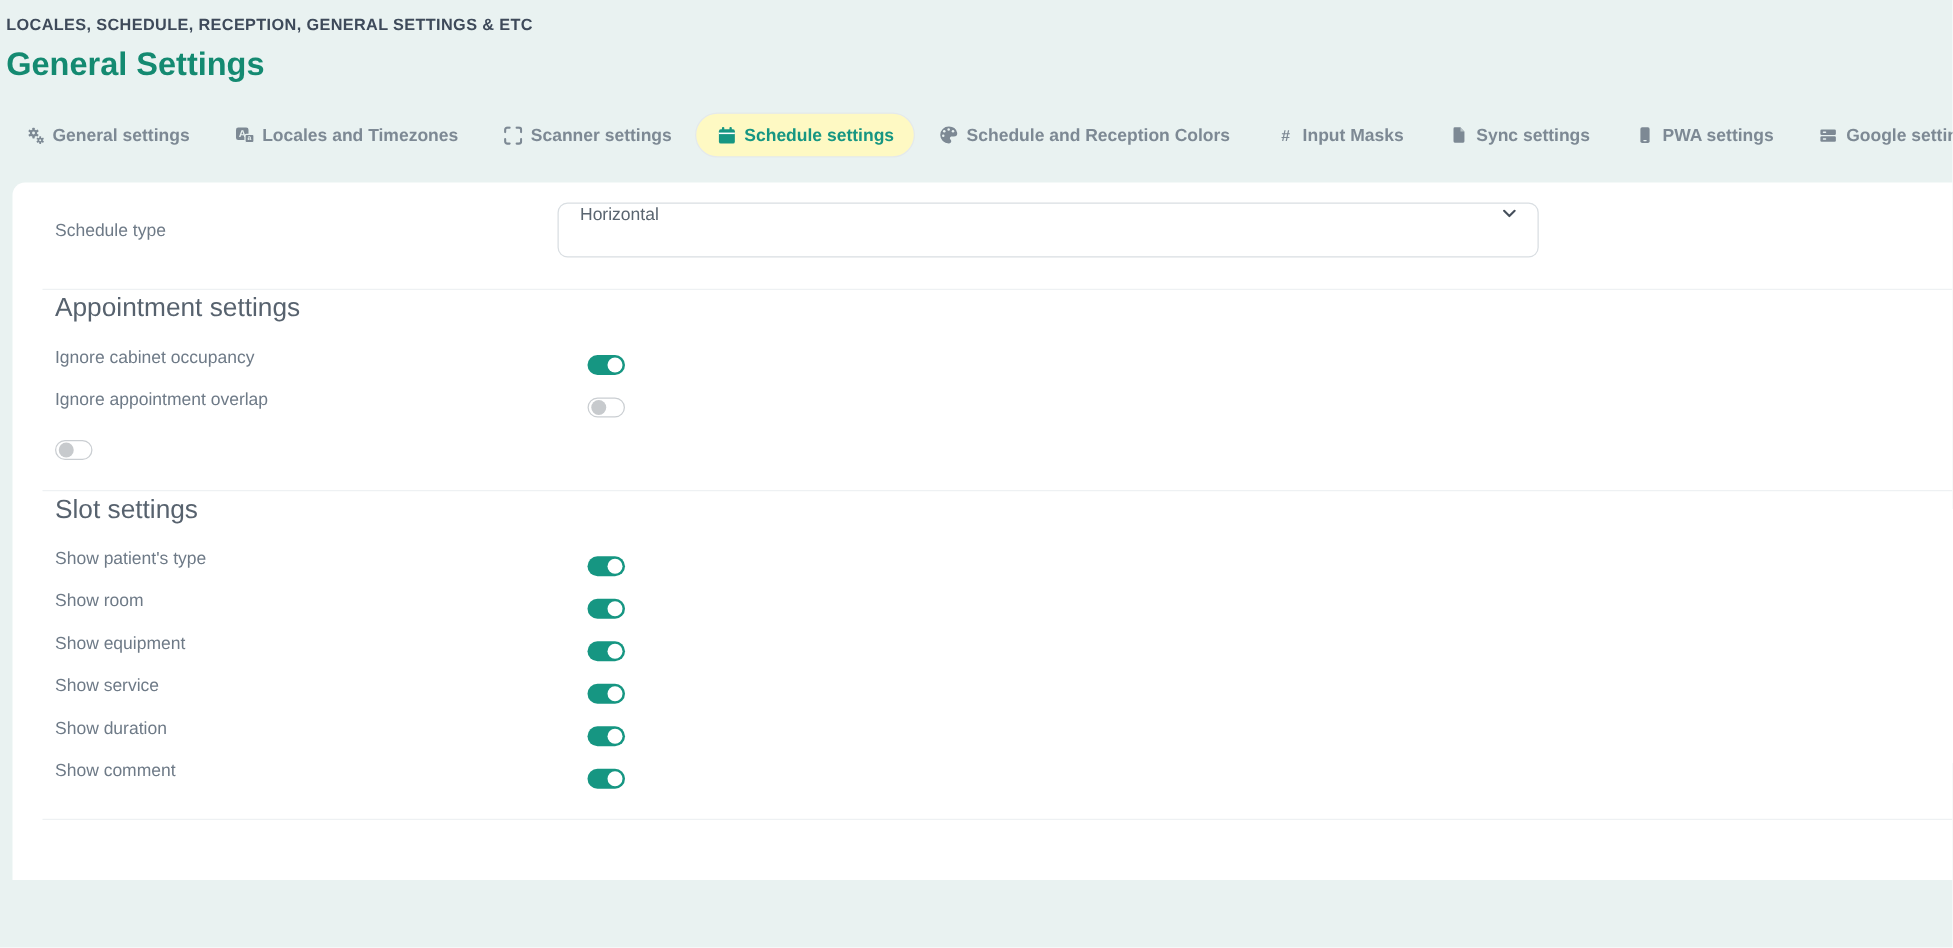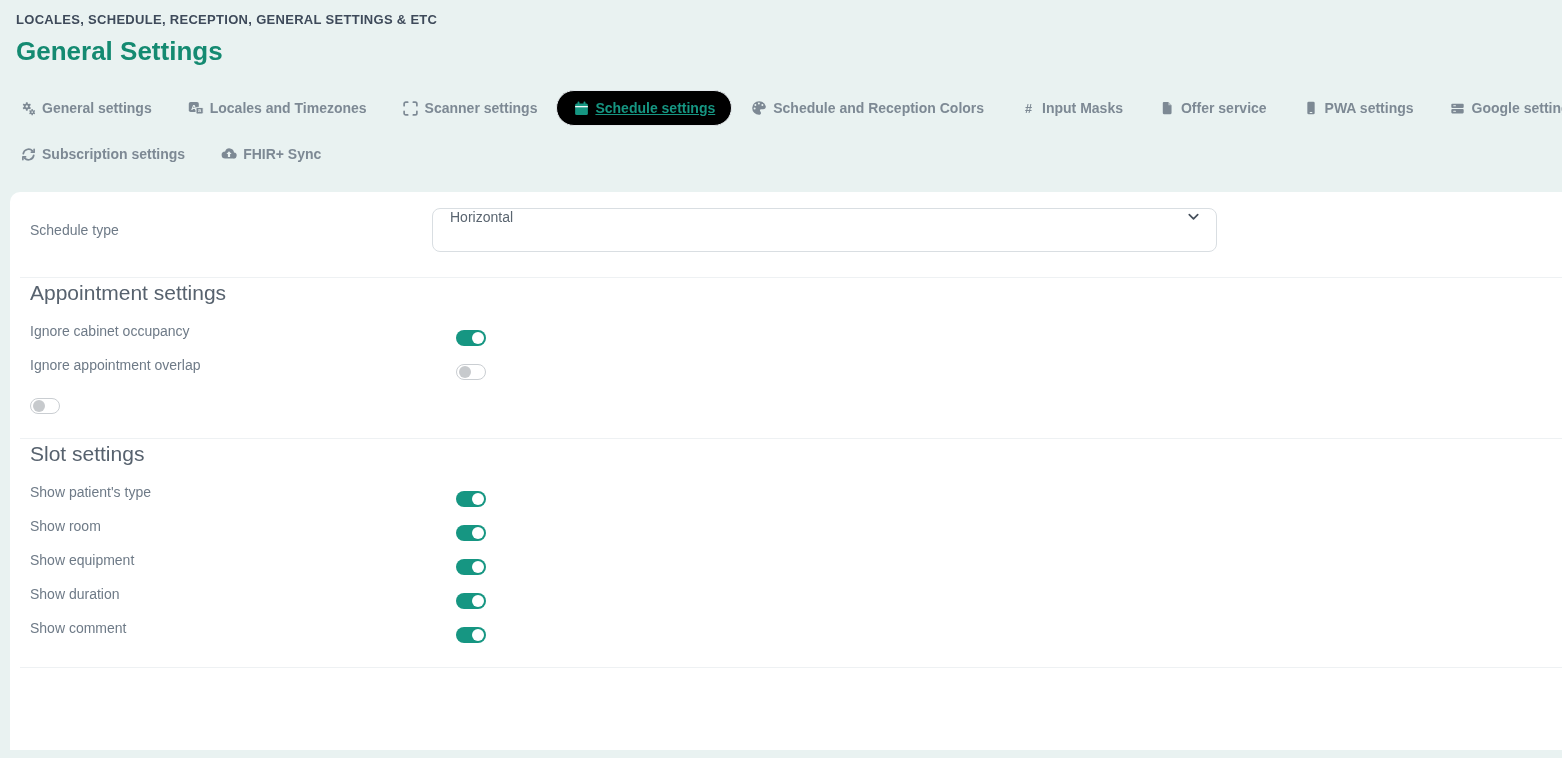--- a/index.html
+++ b/index.html
@@ -14,43 +14,43 @@
     --select-border:#d9dee2;
   }
   *{box-sizing:border-box;}
   html,body{margin:0;padding:0;}
   body{
     width:1562px;height:758px;overflow:hidden;
     background:var(--page-bg);
     font-family:"Liberation Sans","DejaVu Sans",sans-serif;
     color:#3e4a5a;
   }
-  .header{padding:12px 0 0 5px;margin-left:11px;}
+  .header{padding:12px 0 0 5px;}
   .eyebrow{font-size:13px;font-weight:700;letter-spacing:.3px;color:#3e4a5a;}
   .page-title{margin:9px 0 0;font-size:26px;line-height:30px;font-weight:700;color:var(--title-color);}
   .tabs{margin:23px 0 0 20px;display:flex;flex-direction:column;gap:8px;}
   .tab-row{display:flex;align-items:center;gap:36px;height:38px;flex-wrap:nowrap;}
   .tab{
     display:inline-flex;align-items:center;gap:6px;
     font-size:14px;font-weight:700;color:var(--tab-gray);
     white-space:nowrap;cursor:pointer;user-select:none;
   }
   .tab .ticon{display:inline-flex;width:16px;height:16px;align-items:center;justify-content:center;}
   .tab .ticon svg{display:block;}
   .tab.active{
     color:var(--accent);
-    background:#000000;border:1px solid #e4e9ec;border-radius:19px;
-    padding:9px 16px;margin:0 -17px;text-decoration:underline;
+    background:#fef9c3;border:1px solid #e4e9ec;border-radius:19px;
+    padding:9px 16px;margin:0 -17px;
   }
   .card{
     margin:19px 0 0 10px;
     width:1552px;height:558px;
     background:var(--card-bg);
     border-radius:10px 0 0 0;
-    padding:16px 18px 0 20px;
+    padding:16px 18px 0 34px;
   }
   .field-row{display:flex;align-items:center;}
   .field-label{width:402px;font-size:14px;color:var(--label-gray);}
   .select{
     width:785px;height:44px;
     background:#fff;border:1px solid var(--select-border);border-radius:8px;
     display:flex;align-items:flex-start;justify-content:space-between;
     padding:0 15px 0 17px;
     font-size:14px;color:#5a6570;cursor:pointer;
   }
@@ -154,63 +154,41 @@
           </span>
           <span>Input Masks</span>
         </div>
         <div class="tab">
           <span class="ticon">
             <svg viewBox="0 0 16 16" width="14" height="14" fill="currentColor">
               <path d="M3.2 2.2A1.2 1.2 0 0 1 4.4 1h5.2l3.6 3.8v9A1.2 1.2 0 0 1 12 15H4.4a1.2 1.2 0 0 1-1.2-1.2z"></path>
               <path d="M9.6 1l3.6 3.8H9.6z" fill="#e9f2f1" opacity="0.55"></path>
             </svg>
           </span>
-          <span>Offer service</span>
+          <span>Sync settings</span>
         </div>
         <div class="tab">
           <span class="ticon">
             <svg viewBox="0 0 16 16" width="14" height="14" fill="currentColor">
               <rect x="3.8" y="0.8" width="8.4" height="14.4" rx="1.6"></rect>
               <rect x="6.4" y="12.5" width="3.2" height="1.2" rx="0.6" fill="#e9f2f1"></rect>
             </svg>
           </span>
           <span>PWA settings</span>
         </div>
         <div class="tab">
           <span class="ticon">
             <svg viewBox="0 0 16 16" width="15" height="15" fill="currentColor">
               <rect x="1.4" y="2.8" width="13.2" height="4.6" rx="1.1"></rect>
               <rect x="1.4" y="8.6" width="13.2" height="4.6" rx="1.1"></rect>
               <rect x="3.4" y="4.5" width="3" height="1.2" rx="0.6" fill="#e9f2f1"></rect>
               <rect x="3.4" y="10.3" width="3" height="1.2" rx="0.6" fill="#e9f2f1"></rect>
             </svg>
           </span>
           <span>Google settings</span>
-        </div>
-      </div>
-    <div class="tab-row">
-        <div class="tab">
-          <span class="ticon">
-            <svg viewBox="0 0 16 16" width="15" height="15" fill="none" stroke="currentColor" stroke-width="1.8" stroke-linecap="round" stroke-linejoin="round">
-              <path d="M13.6 8.8a5.7 5.7 0 0 1-9.8 3"></path>
-              <path d="M2.4 7.2a5.7 5.7 0 0 1 9.8-3"></path>
-              <path d="M2 13.4v-2.9h2.9"></path>
-              <path d="M14 2.6v2.9h-2.9"></path>
-            </svg>
-          </span>
-          <span>Subscription settings</span>
-        </div>
-        <div class="tab">
-          <span class="ticon">
-            <svg viewBox="0 0 16 16" width="16" height="16" fill="currentColor">
-              <path d="M13 6.6a4.6 4.6 0 0 0-8.9-1.2A3.6 3.6 0 0 0 4.3 12.6h8a2.9 2.9 0 0 0 .7-6z"></path>
-              <path d="M8 5.2l2.6 2.9H9.1v2.8H6.9V8.1H5.4z" fill="#e9f2f1"></path>
-            </svg>
-          </span>
-          <span>FHIR+ Sync</span>
         </div>
       </div>
   </nav>
 
   <div class="card">
     <div class="field-row">
       <div class="field-label">Schedule type</div>
       <div class="select">
         <span>Horizontal</span>
         <span class="chev">
@@ -254,20 +232,26 @@
             <span class="knob"></span>
           </div>
         </div>
         <div class="toggle-row">
           <div class="field-label">Show equipment</div>
           <div class="toggle on" role="switch" aria-checked="true">
             <span class="knob"></span>
           </div>
         </div>
         <div class="toggle-row">
+          <div class="field-label">Show service</div>
+          <div class="toggle on" role="switch" aria-checked="true">
+            <span class="knob"></span>
+          </div>
+        </div>
+        <div class="toggle-row">
           <div class="field-label">Show duration</div>
           <div class="toggle on" role="switch" aria-checked="true">
             <span class="knob"></span>
           </div>
         </div>
         <div class="toggle-row">
           <div class="field-label">Show comment</div>
           <div class="toggle on" role="switch" aria-checked="true">
             <span class="knob"></span>
           </div>

